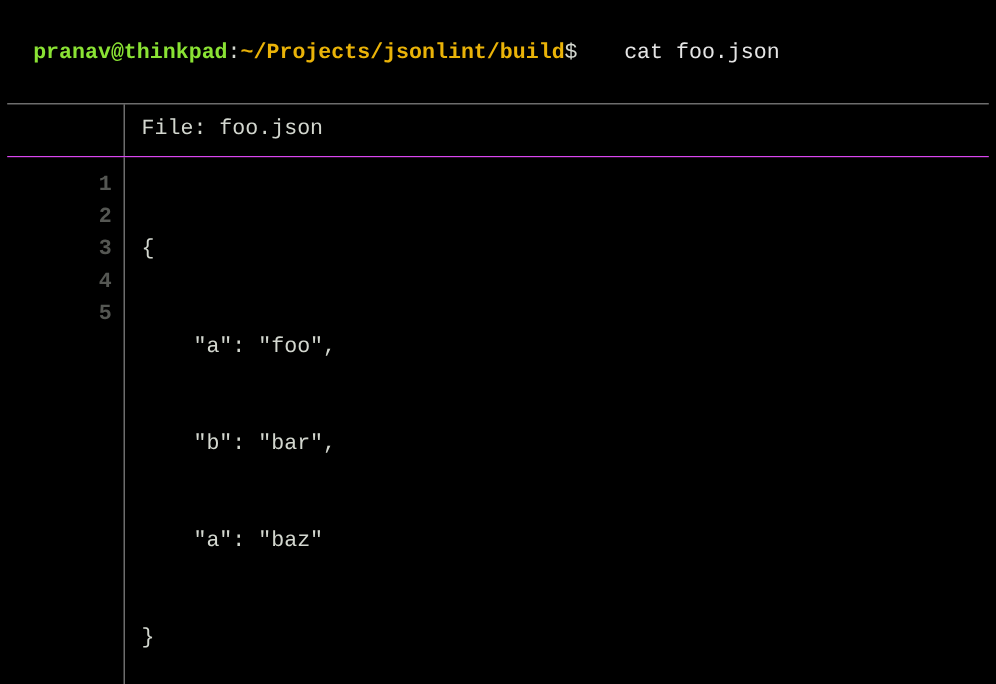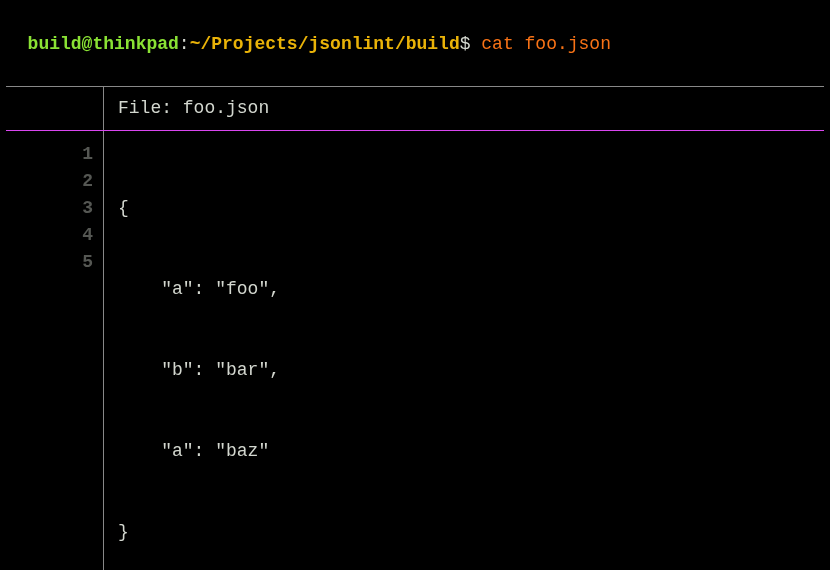--- a/index.html
+++ b/index.html
@@ -28,21 +28,22 @@
       color: #d3d7cf;
     }
     .path {
       color: #eab308;
       font-weight: bold;
     }
     .dollar {
       color: #d3d7cf;
     }
     .command {
-      color: #f97316;
+      color: #e5e5e5;
+      margin-left: 28px;
     }
     .table-top {
       margin-top: 6px;
     }
     .file-header-row {
       display: flex;
       border-top: 1px solid #888;
       border-bottom: 1px solid #d946ef;
       margin-top: 28px;
     }
@@ -77,21 +78,21 @@
       white-space: pre;
     }
     .code-line {
       white-space: pre;
     }
   </style>
 </head>
 <body>
 
 <div class="prompt-line">
-  <span class="user-host">build@thinkpad</span><span class="colon">:</span><span class="path">~/Projects/jsonlint/build</span><span class="dollar">$</span><span class="command"> cat foo.json</span>
+  <span class="user-host">pranav@thinkpad</span><span class="colon">:</span><span class="path">~/Projects/jsonlint/build</span><span class="dollar">$</span><span class="command"> cat foo.json</span>
 </div>
 
 <div class="table-top">
   <div class="file-header-row">
     <div class="gutter-blank"></div>
     <div class="file-header-text">File: foo.json</div>
   </div>
   <div class="code-block">
     <div class="gutter">
       <div class="gutter-line">1</div>

